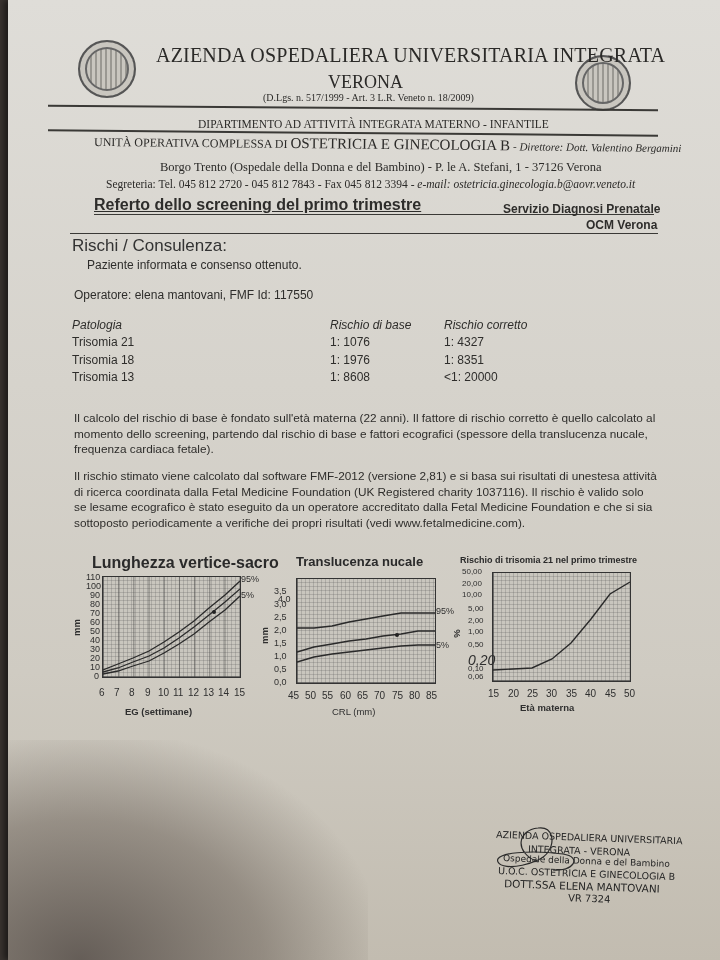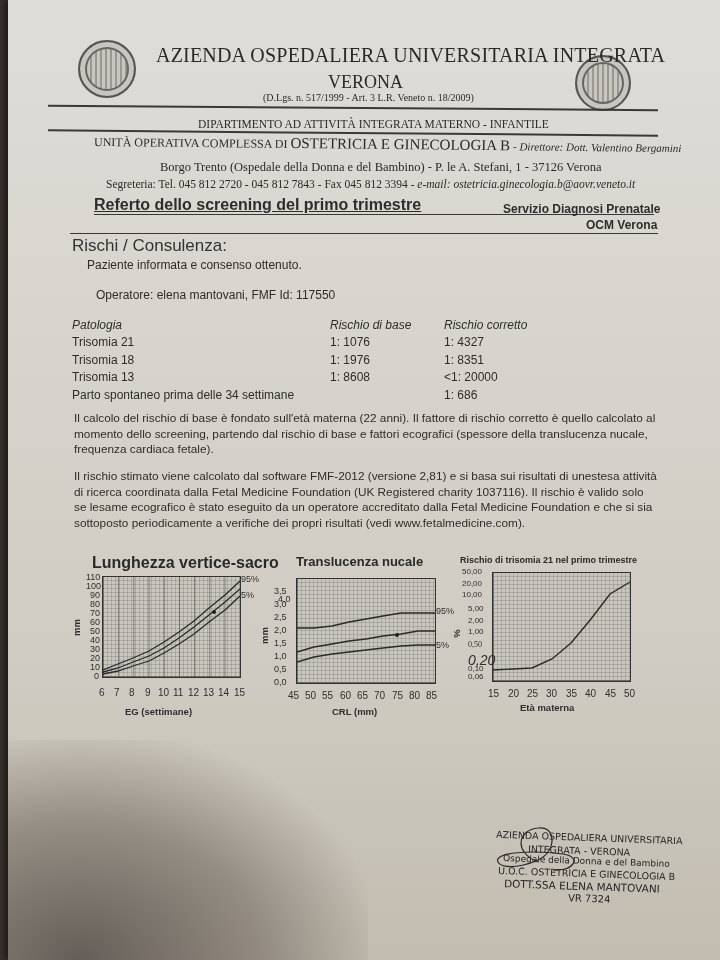--- a/index.html
+++ b/index.html
@@ -35,21 +35,21 @@
   .uoc { left:86px; top:136px; font-size:12px; transform:rotate(0.6deg); }
   .uoc .big { font-size:15px; }
   .uoc i { font-size:11px; }
   .addr { left:152px; top:160px; font-size:12.5px; }
   .seg { left:98px; top:178px; font-size:11.5px; }
   .report-title { left:86px; top:196px; font-size:16px; font-weight:bold; text-decoration:underline; }
   .service { left:495px; top:202px; font-size:12px; font-weight:bold; }
   .ocm { left:578px; top:218px; font-size:12px; font-weight:bold; }
   .section { left:64px; top:236px; font-size:17px; font-weight:normal; color:#333; }
   .consent { left:66px; top:258px; font-size:12px;margin-left:13px; }
-  .operator { left:66px; top:288px; font-size:12px;margin-left:22px; }
+  .operator { left:66px; top:288px; font-size:12px; }
   table.risk { position:absolute; left:64px; top:316px; border-collapse:collapse; font-size:12px; color:#2e2d2b; }
   table.risk td, table.risk th { padding:0; height:17.5px; font-weight:normal; text-align:left; }
   table.risk th { font-style:italic; }
   .c1 { width:258px; } .c2 { width:114px; } .c3 { width:140px; }
   .para { position:absolute; left:66px; width:585px; font-size:11.8px; line-height:15.5px; color:#2e2d2b; }
   .chart { position:absolute; }
   .chart-title { position:absolute; font-weight:bold; color:#2a2a2a; white-space:nowrap; }
   .plot {
     position:absolute; border:1.5px solid #333; background-color:#c9c6be;
     background-image:
@@ -111,24 +111,20 @@
     </tr>
     <tr>
       <td>Trisomia 18</td>
       <td>1: 1976</td>
       <td>1: 8351</td>
     </tr>
     <tr>
       <td>Trisomia 13</td>
       <td>1: 8608</td>
       <td>&lt;1: 20000</td>
-    </tr>
-    <tr>
-      <td colspan="2">Parto spontaneo prima delle 34 settimane</td>
-      <td>1: 686</td>
     </tr>
   </tbody>
     </table>
 
   <div class="para" style="top:411px;">Il calcolo del rischio di base è fondato sull'età materna (22 anni). Il fattore di rischio corretto è quello calcolato al momento dello screening, partendo dal rischio di base e fattori ecografici (spessore della translucenza nucale, frequenza cardiaca fetale).</div>
   <div class="para" style="top:469px;">Il rischio stimato viene calcolato dal software FMF-2012 (versione 2,81) e si basa sui risultati di unestesa attività di ricerca coordinata dalla Fetal Medicine Foundation (UK Registered charity 1037116). Il rischio è valido solo se lesame ecografico è stato eseguito da un operatore accreditato dalla Fetal Medicine Foundation e che si sia sottoposto periodicamente a verifiche dei propri risultati (vedi www.fetalmedicine.com).</div>
 
   <div class="chart" style="left:62px;top:552px;width:200px;height:170px;">
     <div class="chart-title" style="left:22px;top:2px;font-size:16px;">Lunghezza vertice-sacro</div>
     <div class="plot" style="left:32px;top:24px;width:137px;height:100px;background-size:100% 100%,15.2px 100%,auto,auto;">
@@ -191,37 +187,37 @@
     <div class="axis-label" style="left:-12px;top:78px;transform:rotate(-90deg);">mm</div>
     <div class="tick" style="left:20px;top:138px;font-size:10px;">45</div>
     <div class="tick" style="left:37px;top:138px;font-size:10px;">50</div>
     <div class="tick" style="left:54px;top:138px;font-size:10px;">55</div>
     <div class="tick" style="left:72px;top:138px;font-size:10px;">60</div>
     <div class="tick" style="left:89px;top:138px;font-size:10px;">65</div>
     <div class="tick" style="left:106px;top:138px;font-size:10px;">70</div>
     <div class="tick" style="left:124px;top:138px;font-size:10px;">75</div>
     <div class="tick" style="left:141px;top:138px;font-size:10px;">80</div>
     <div class="tick" style="left:158px;top:138px;font-size:10px;">85</div>
-    <div class="axis-label" style="left:64px;top:154px;font-weight:bold;">CRL (mm)</div>
+    <div class="axis-label" style="left:64px;top:154px;font-weight:normal;">CRL (mm)</div>
   </div>
 
   <div class="chart" style="left:440px;top:550px;width:200px;height:170px;">
     <div class="chart-title" style="left:12px;top:5px;font-size:9px;">Rischio di trisomia 21 nel primo trimestre</div>
     <div class="plot" style="left:44px;top:22px;width:137px;height:108px;">
       <svg width="137" height="108" viewBox="0 0 137 108" style="position:absolute;left:0;top:0;">
         <polyline fill="none" stroke="#2a2a2a" stroke-width="1.4" points="0,97 20,96 39,95 59,86 78,70 98,46 117,21 137,9"></polyline>
       </svg>
     </div>
     <div class="tick" style="left:14px;top:17px;font-size:8px;">50,00</div>
     <div class="tick" style="left:14px;top:29px;font-size:8px;">20,00</div>
     <div class="tick" style="left:14px;top:40px;font-size:8px;">10,00</div>
     <div class="tick" style="left:20px;top:54px;font-size:8px;">5,00</div>
     <div class="tick" style="left:20px;top:66px;font-size:8px;">2,00</div>
     <div class="tick" style="left:20px;top:77px;font-size:8px;">1,00</div>
-    <div class="tick" style="left:20px;top:90px;font-size:8px;font-family:Liberation Serif, serif;">0,50</div>
+    <div class="tick" style="left:20px;top:90px;font-size:8px;">0,50</div>
     <div class="tick" style="left:20px;top:102px;font-size:14px;font-style:italic;">0,20</div>
     <div class="tick" style="left:20px;top:114px;font-size:8px;">0,10</div>
     <div class="tick" style="left:20px;top:122px;font-size:8px;">0,06</div>
     <div class="axis-label" style="left:4px;top:78px;transform:rotate(-90deg);">%</div>
     <div class="tick" style="left:40px;top:138px;font-size:10px;">15</div>
     <div class="tick" style="left:60px;top:138px;font-size:10px;">20</div>
     <div class="tick" style="left:79px;top:138px;font-size:10px;">25</div>
     <div class="tick" style="left:98px;top:138px;font-size:10px;">30</div>
     <div class="tick" style="left:118px;top:138px;font-size:10px;">35</div>
     <div class="tick" style="left:137px;top:138px;font-size:10px;">40</div>

